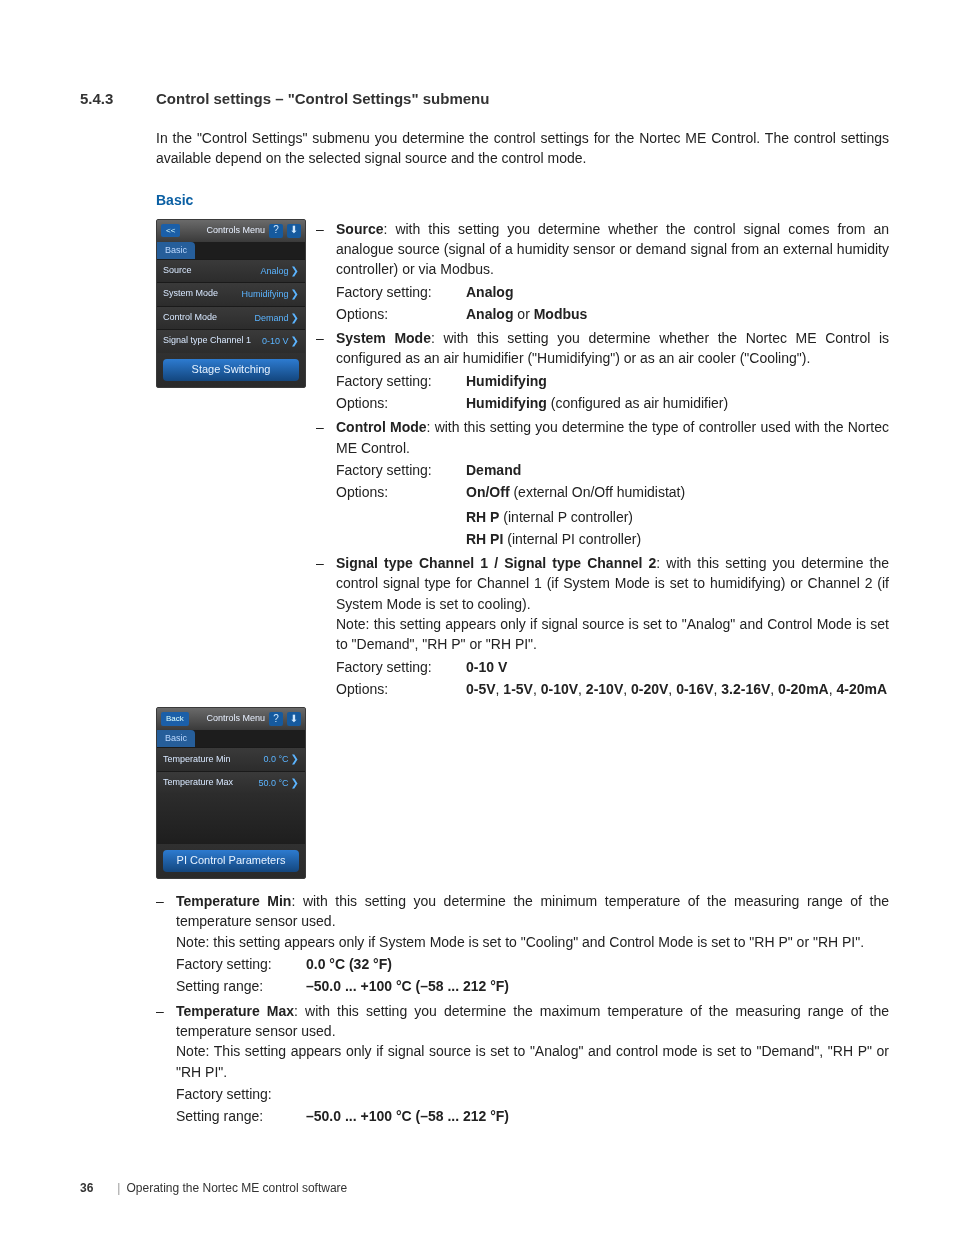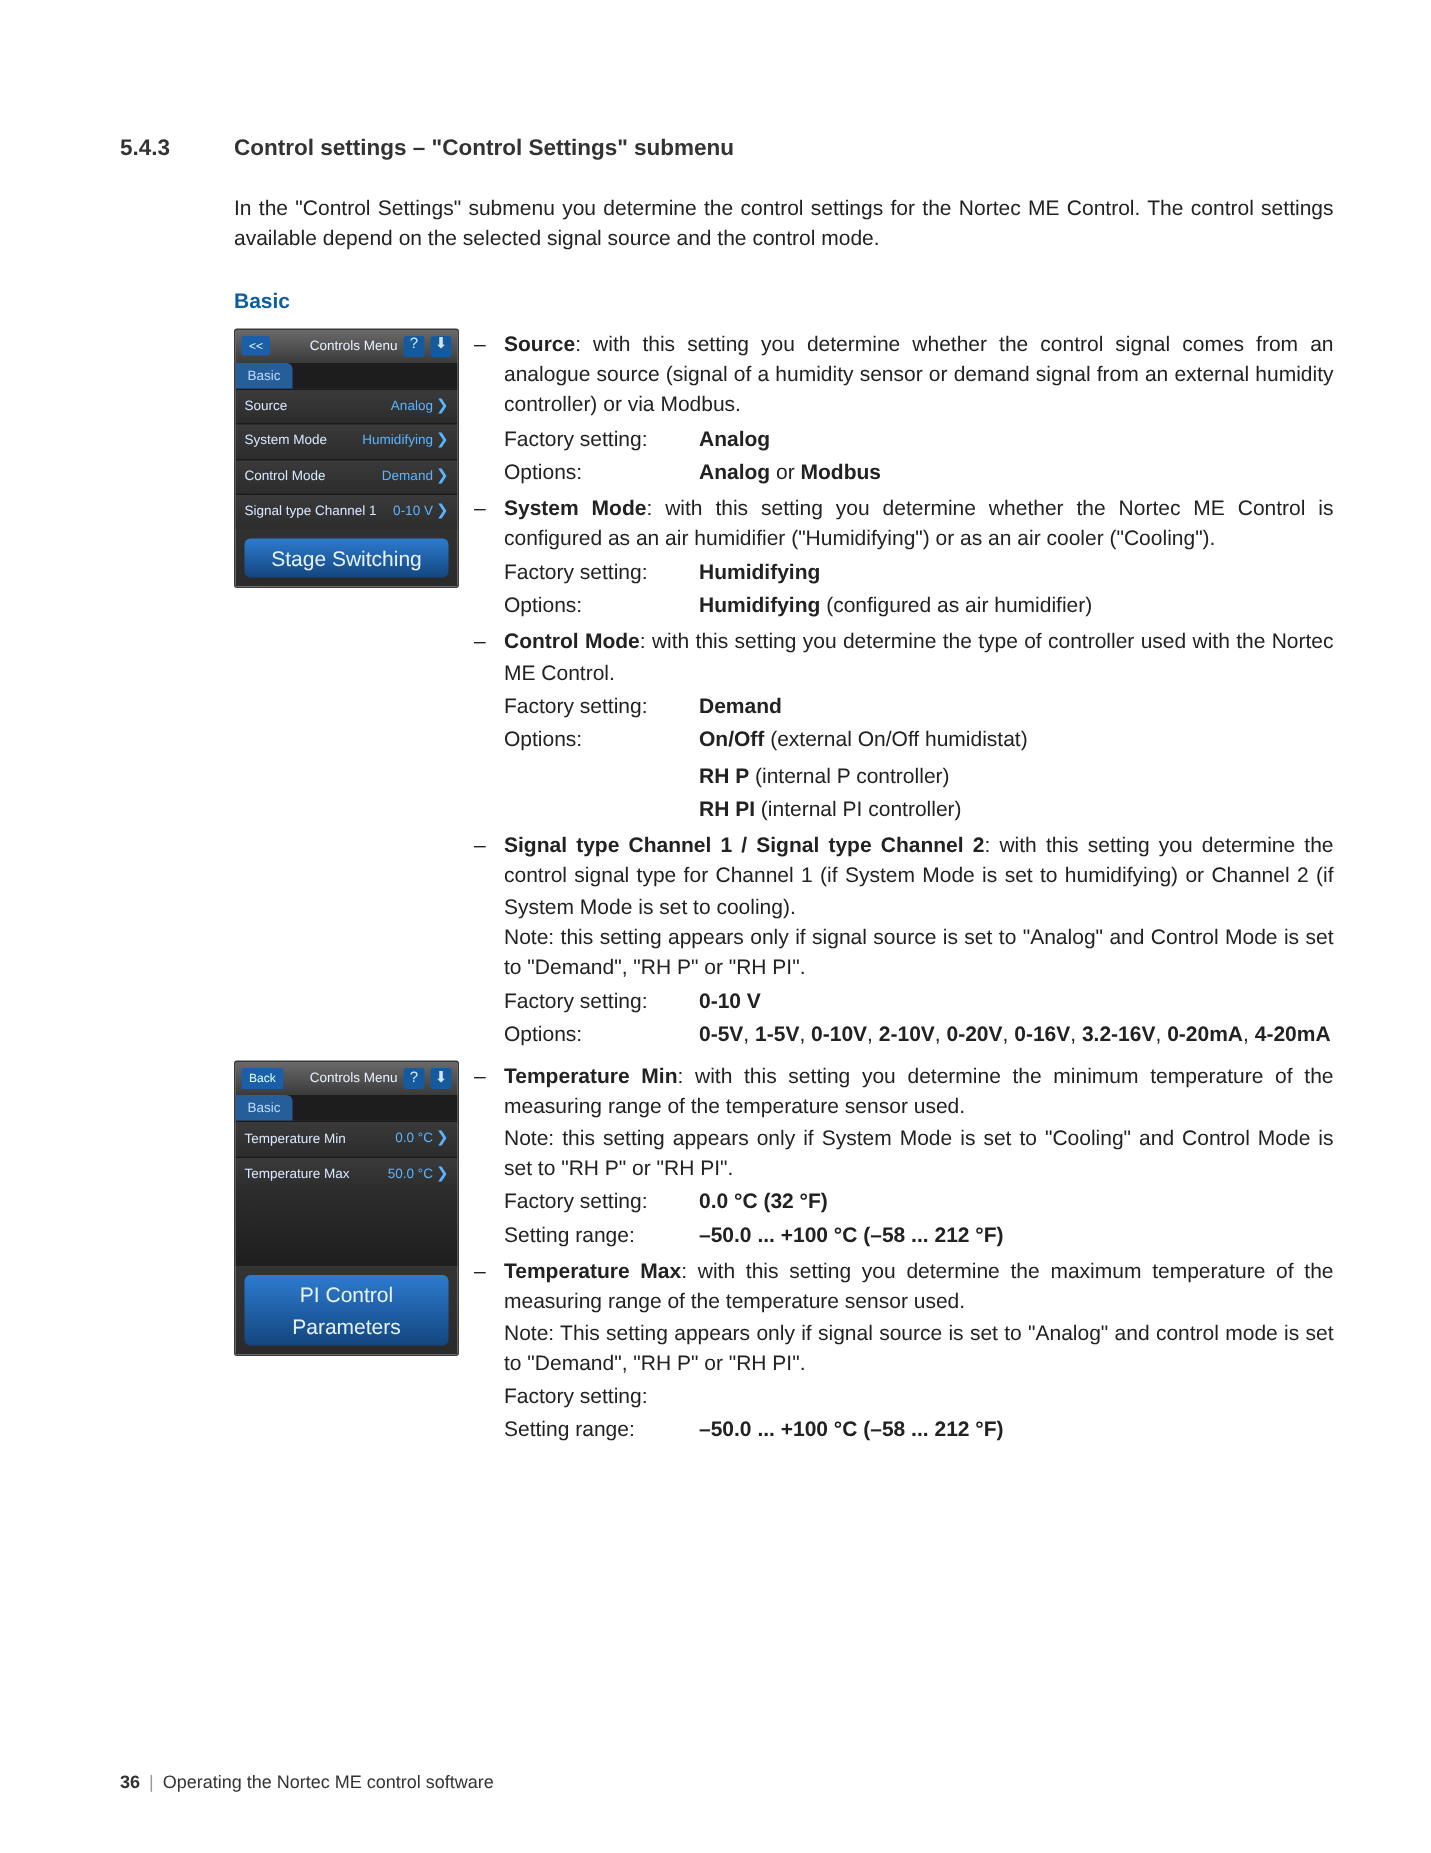--- a/index.html
+++ b/index.html
@@ -29,31 +29,31 @@
   .mockup .topbar { display:flex; align-items:center; height:22px; background:linear-gradient(#6a6a6a,#3a3a3a); padding:0 4px; gap:4px;}
   .mockup .topbar .back { background:#1b5fa8; color:#dff; font-size:8px; padding:1px 5px; border-radius:2px;}
   .mockup .topbar .title { flex:1; text-align:right; color:#e8f0ff; font-size:9px; line-height:1.1;}
   .mockup .topbar .sq { width:14px; height:14px; background:#165a9e; border-radius:2px; display:flex;align-items:center;justify-content:center;}
   .mockup .tab { display:flex; background:#1d1d1d;}
   .mockup .tab .t { padding:2px 8px; font-size:9px; color:#bcd9ff; background:#265e9a; border-top-right-radius:4px;}
   .mockup .row { display:flex; justify-content:space-between; align-items:center; padding:4px 6px; border-top:1px solid #1a1a1a; background:linear-gradient(#3a3a3a,#2c2c2c);}
   .mockup .row .k { color:#d8e8ff; font-size:9px; line-height:1.1;}
   .mockup .row .v { color:#5bb4ff; font-size:9px;}
   .mockup .row .chev { color:#5bb4ff; font-size:10px; margin-left:2px;}
-  .mockup .botbtn { margin:6px; text-align:center; padding:3px 0; border-radius:4px; background:linear-gradient(#2d7bd0,#13467e); color:#e6f2ff; font-size:14px;}
+  .mockup .botbtn { margin:6px; text-align:center; padding:3px 0; border-radius:4px; background:linear-gradient(#2d7bd0,#13467e); color:#e6f2ff; font-size:11px;}
   .mockup .spacer { height:50px; background:linear-gradient(#2c2c2c,#1e1e1e);}
   .bullet { display:flex; margin-bottom:4px; }
   .bullet .dash { width:20px; flex:none; }
   .bullet .body { flex:1; text-align: justify; }
   .kv { display:flex; margin-top:2px;}
   .kv .kcol { width:130px; flex:none;}
   .kv .vcol { flex:1;}
   b { font-weight:bold;}
   .footer { position:absolute; bottom:38px; left:80px; font-size:12px; color:#333;}
-  .footer .pg { font-weight:bold; margin-right:6px;}
+  .footer .pg { font-weight:bold; margin-right:24px;}
   .footer .bar { color:#999; margin-right:6px;}
 </style>
 </head>
 <body>
 
 <div class="heading">
   <span class="hnum">5.4.3</span><span>Control settings – "Control Settings" submenu</span>
 </div>
 
 <p class="intro">In the "Control Settings" submenu you determine the control settings for the Nortec ME Control. The control settings available depend on the selected signal source and the control mode.</p>
@@ -162,21 +162,21 @@
           </div>
         <div class="kv">
             <div class="kcol">Options:</div>
             <div class="vcol"><b>0-5V</b>, <b>1-5V</b>, <b>0-10V</b>, <b>2-10V</b>, <b>0-20V</b>, <b>0-16V</b>, <b>3.2-16V</b>, <b>0-20mA</b>, <b>4-20mA</b></div>
           </div>
       </div>
     </div>
   </div>
 </div>
 
-<div class="columns" style="margin-top:4px;">
+<div class="columns" style="margin-top:4px;flex-direction:column;">
   <div class="figs">
     <div class="mockup">
       <div class="topbar">
         <span class="back">Back</span>
         <span class="title">Controls Menu</span>
         <span class="sq">?</span>
         <span class="sq">⬇</span>
       </div>
       <div class="tab">
           <span class="t">Basic</span>

